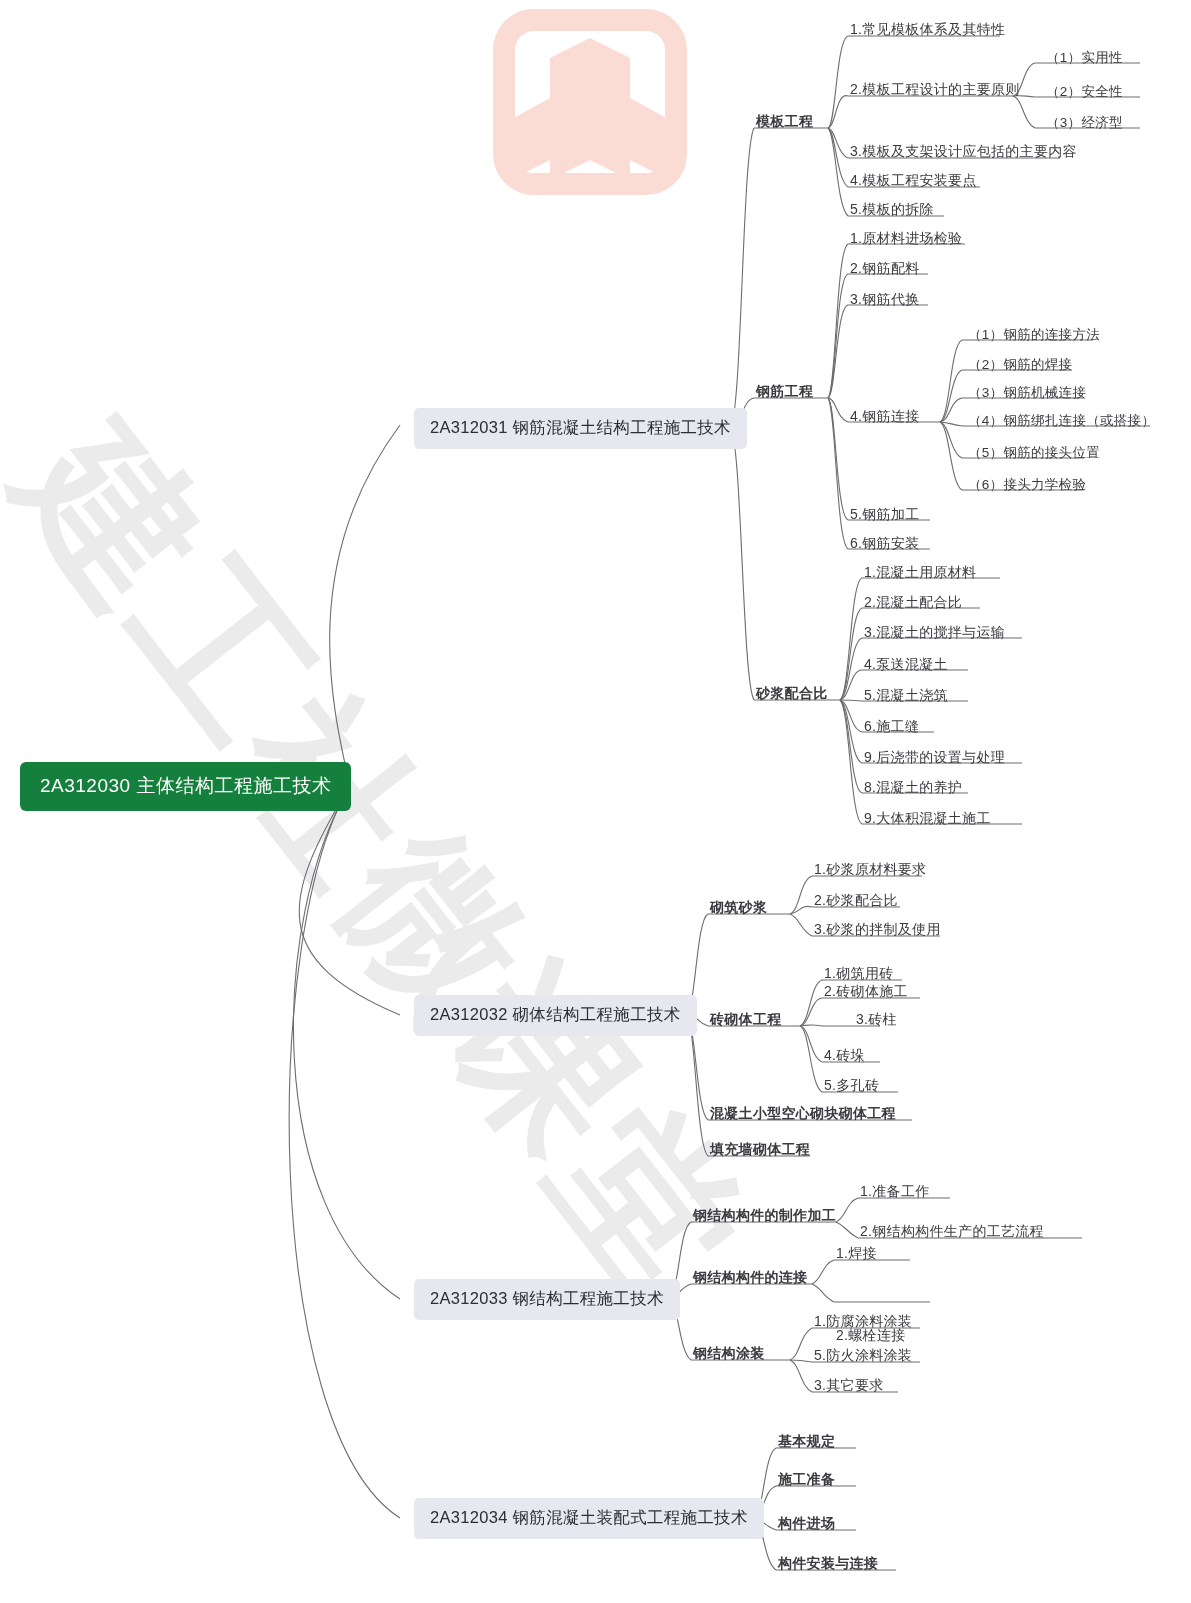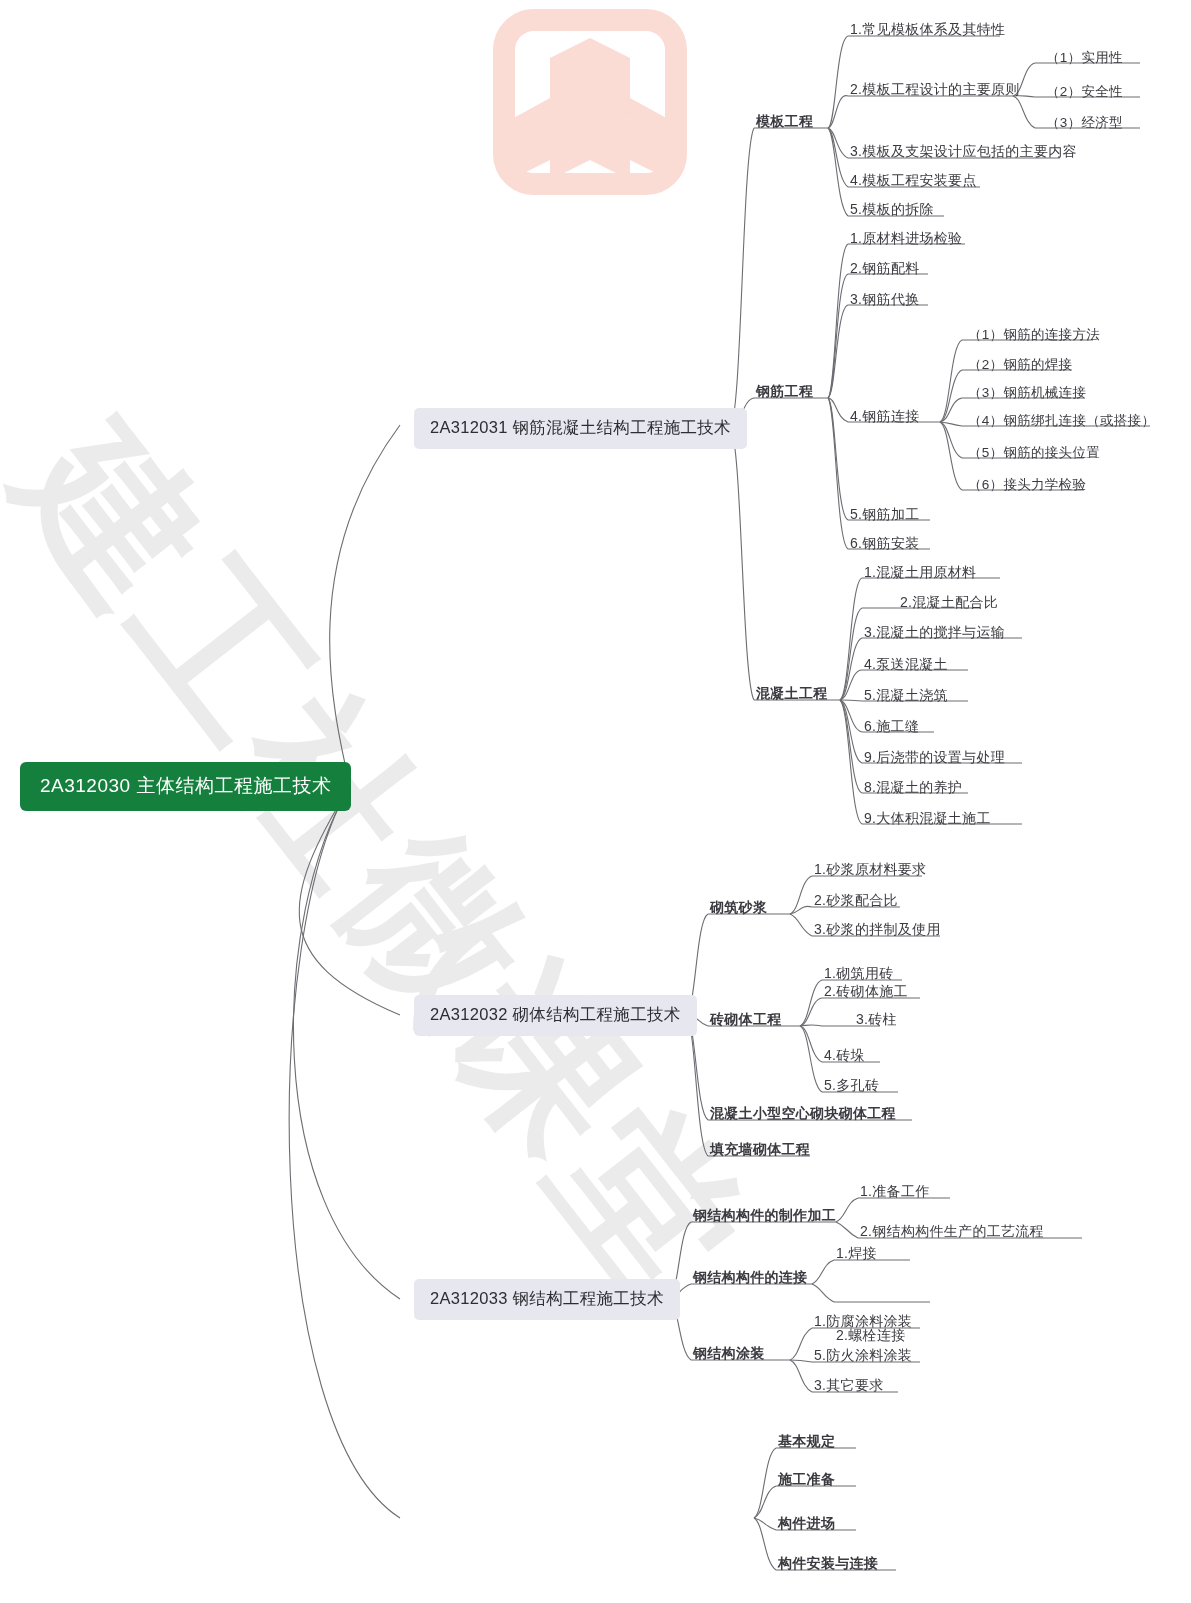--- a/index.html
+++ b/index.html
@@ -246,24 +246,25 @@
     <path class="underline" d="M776 1486 H 856"></path>
     <path class="underline" d="M776 1530 H 856"></path>
     <path class="underline" d="M776 1570 H 896"></path>
   </svg>
 
   <div class="node root-node" style="left:20px; top:762px;">2A312030 主体结构工程施工技术</div>
 
   <div class="node lvl1-node" style="left:414px; top:408px;">2A312031 钢筋混凝土结构工程施工技术</div>
   <div class="node lvl1-node" style="left:414px; top:995px;">2A312032 砌体结构工程施工技术</div>
   <div class="node lvl1-node" style="left:414px; top:1279px;">2A312033 钢结构工程施工技术</div>
+  <div class="node lvl1-node" style="left:414px; top:1498px;">2A312034 钢筋混凝土装配式工程施工技术</div>
 
   <div class="node lvl2-node" style="left:756px; top:114px;">模板工程</div>
   <div class="node lvl2-node" style="left:756px; top:384px;">钢筋工程</div>
-  <div class="node lvl2-node" style="left:756px; top:686px;">混凝土工程</div>
+  <div class="node lvl2-node" style="left:756px; top:686px;">砂浆配合比</div>
 
   <div class="node lvl3-node" style="left:850px; top:22px;">1.常见模板体系及其特性</div>
   <div class="node lvl3-node" style="left:850px; top:82px;">2.模板工程设计的主要原则</div>
   <div class="node lvl3-node" style="left:850px; top:144px;">3.模板及支架设计应包括的主要内容</div>
   <div class="node lvl3-node" style="left:850px; top:173px;">4.模板工程安装要点</div>
   <div class="node lvl3-node" style="left:850px; top:202px;">5.模板的拆除</div>
 
   <div class="node lvl4-node" style="left:1046px; top:51px;">（1）实用性</div>
   <div class="node lvl4-node" style="left:1046px; top:85px;">（2）安全性</div>
   <div class="node lvl4-node" style="left:1046px; top:116px;">（3）经济型</div>
@@ -276,21 +277,21 @@
   <div class="node lvl3-node" style="left:850px; top:536px;">6.钢筋安装</div>
 
   <div class="node lvl4-node" style="left:968px; top:328px;">（1）钢筋的连接方法</div>
   <div class="node lvl4-node" style="left:968px; top:358px;">（2）钢筋的焊接</div>
   <div class="node lvl4-node" style="left:968px; top:386px;">（3）钢筋机械连接</div>
   <div class="node lvl4-node" style="left:968px; top:414px;">（4）钢筋绑扎连接（或搭接）</div>
   <div class="node lvl4-node" style="left:968px; top:446px;">（5）钢筋的接头位置</div>
   <div class="node lvl4-node" style="left:968px; top:478px;">（6）接头力学检验</div>
 
   <div class="node lvl3-node" style="left:864px; top:565px;">1.混凝土用原材料</div>
-  <div class="node lvl3-node" style="left:864px; top:595px;margin-left:36px;">2.混凝土配合比</div>
+  <div class="node lvl3-node" style="left:864px; top:595px;">2.混凝土配合比</div>
   <div class="node lvl3-node" style="left:864px; top:625px;">3.混凝土的搅拌与运输</div>
   <div class="node lvl3-node" style="left:864px; top:657px;">4.泵送混凝土</div>
   <div class="node lvl3-node" style="left:864px; top:688px;">5.混凝土浇筑</div>
   <div class="node lvl3-node" style="left:864px; top:719px;">6.施工缝</div>
   <div class="node lvl3-node" style="left:864px; top:750px;">9.后浇带的设置与处理</div>
   <div class="node lvl3-node" style="left:864px; top:780px;">8.混凝土的养护</div>
   <div class="node lvl3-node" style="left:864px; top:811px;">9.大体积混凝土施工</div>
 
   <div class="node lvl2-node" style="left:710px; top:900px;">砌筑砂浆</div>
   <div class="node lvl2-node" style="left:710px; top:1012px;">砖砌体工程</div>

